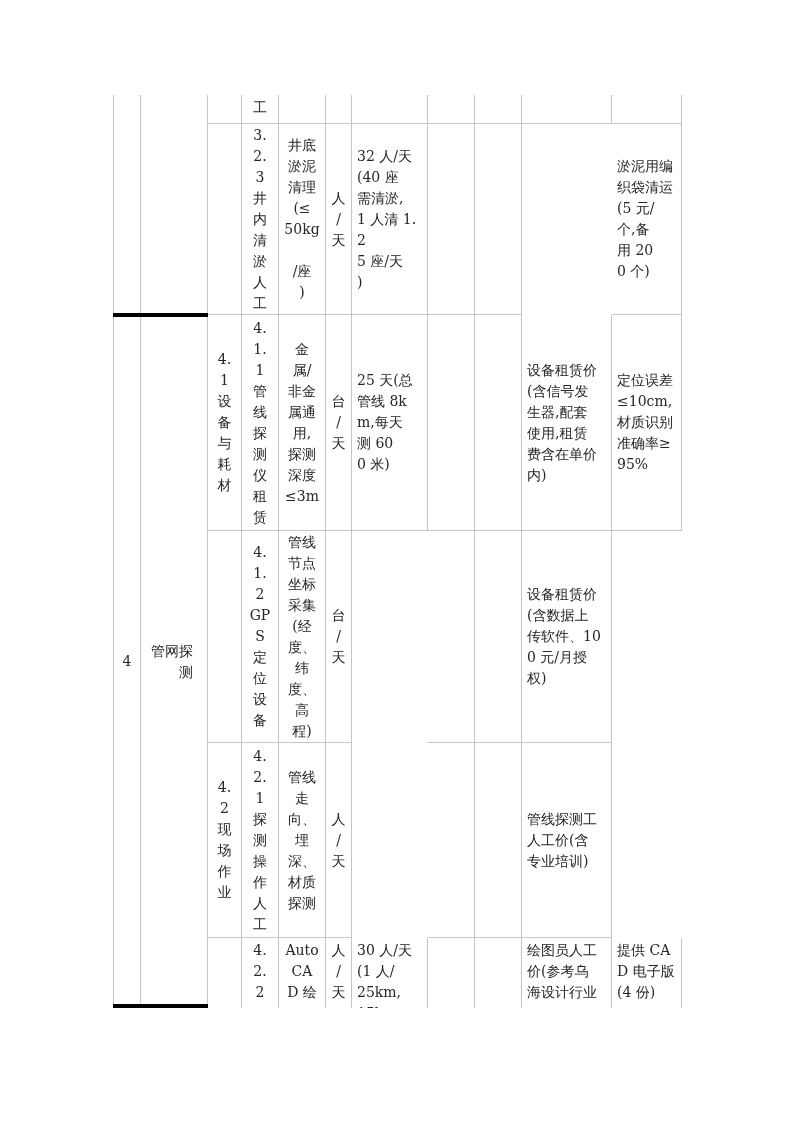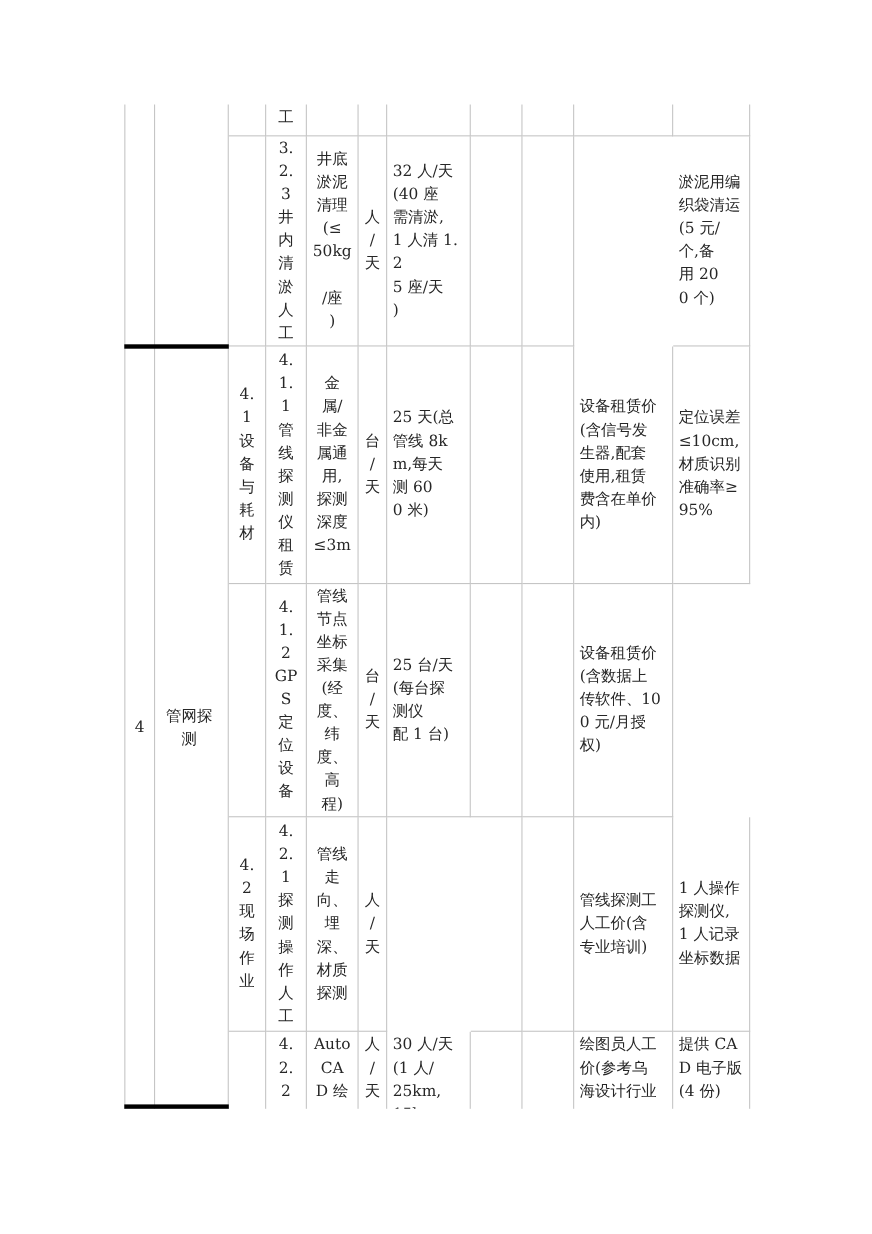--- a/index.html
+++ b/index.html
@@ -18,21 +18,21 @@
     box-sizing:border-box; overflow:hidden;
     border-right:1px solid #c5c5c5; border-bottom:1px solid #c5c5c5;
     display:flex; align-items:center; justify-content:center;
   }
   .c span { display:block; white-space:pre-line; text-align:center; }
   .bl { border-left:1px solid #c5c5c5; }
   .nb { border-bottom:none; }
   .left { justify-content:flex-start; padding-left:5px; }
   .left span { text-align:left; }
   .pl10 { padding-left:10px; justify-content:flex-start; }
-  .pl10 span { text-align:center; }
+  .pl10 span { text-align:right; }
   .topAlign { align-items:flex-start; padding-top:2px; }
   .thick { position:absolute; left:113px; width:95px; height:4px; background:#000000; }
   .thick.t1 { top:313px; }
   .thick.t2 { top:1004px; }
 </style>
 </head>
 <body>
 
 <div class="sheet">
   <div class="tbl">
@@ -209,26 +209,20 @@
 5 座/天
 )</span>
     </div>
     <div class="c left" style="grid-area:3/7/4/8">
       <span>25 天(总
 管线 8k
 m,每天
 测 60
 0 米)</span>
     </div>
-    <div class="c left" style="grid-area:4/7/5/8">
-      <span>25 台/天
-(每台探
-测仪
-配 1 台)</span>
-    </div>
     <div class="c nb topAlign left" style="grid-area:6/7/7/8">
       <span>30 人/天
 (1 人/
 25km, 15k</span>
     </div>
 
     <div class="c" style="grid-area:1/8/2/9"></div>
     <div class="c" style="grid-area:2/8/3/9"></div>
     <div class="c" style="grid-area:3/8/4/9"></div>
     <div class="c" style="grid-area:4/8/5/9"></div>
@@ -278,26 +272,20 @@
 用 20
 0 个)</span>
     </div>
     <div class="c left" style="grid-area:3/11/4/12">
       <span>定位误差
 ≤10cm,
 材质识别
 准确率≥
 95%</span>
     </div>
-    <div class="c left" style="grid-area:5/11/6/12">
-      <span>1 人操作
-探测仪,
-1 人记录
-坐标数据</span>
-    </div>
     <div class="c nb topAlign left" style="grid-area:6/11/7/12">
       <span>提供 CA
 D 电子版
 (4 份)</span>
     </div>
 
   </div>
 
   <div class="thick t1"></div>
   <div class="thick t2"></div>

